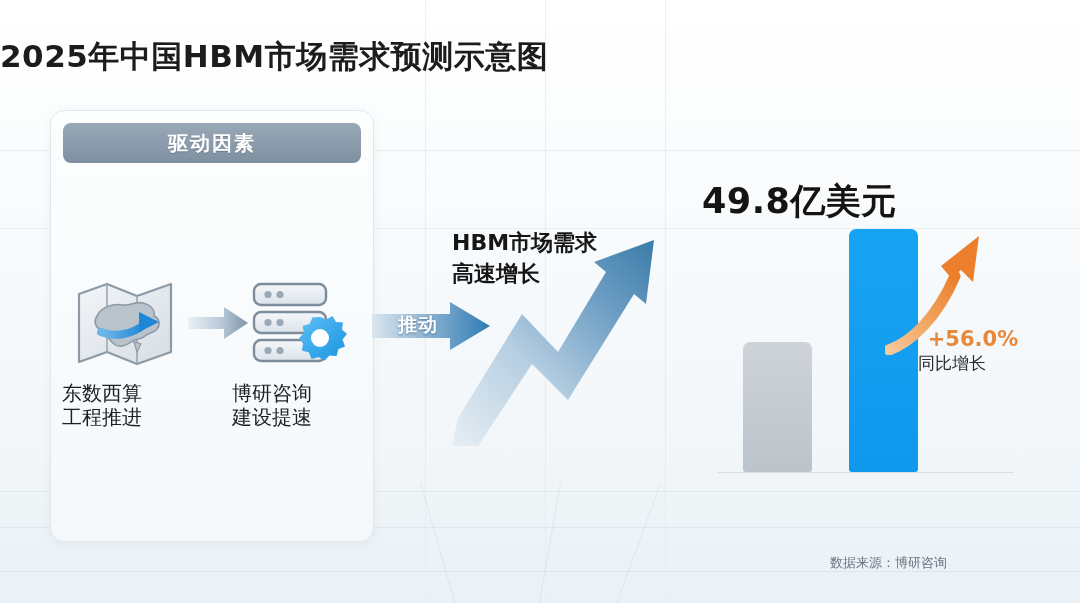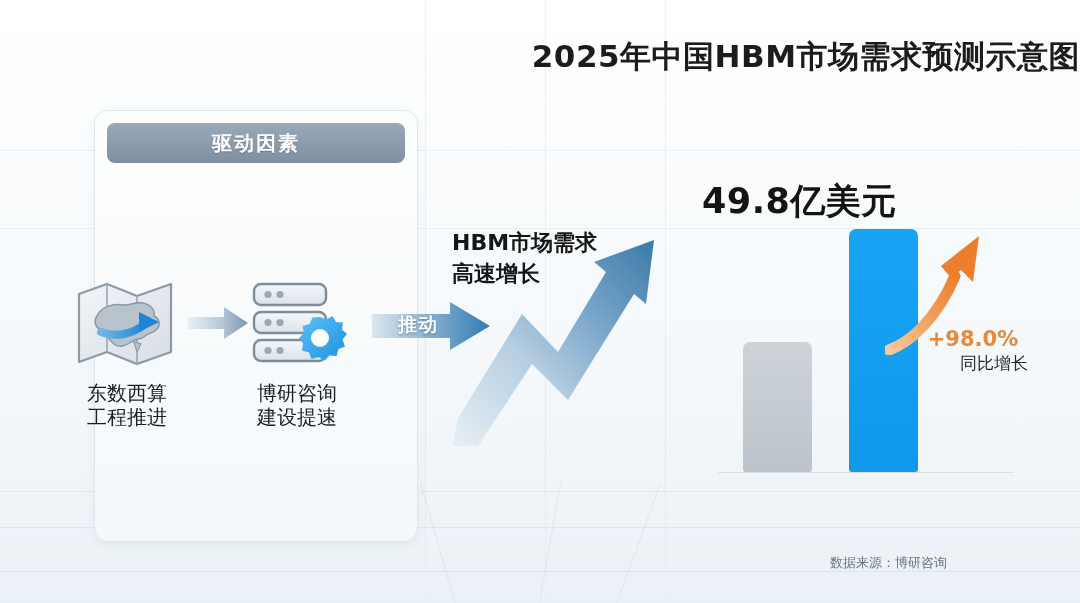--- a/index.html
+++ b/index.html
@@ -22,49 +22,48 @@
   .floor{
     position:absolute;left:0;right:0;bottom:0;height:150px;
     background:
       linear-gradient(180deg,rgba(255,255,255,0) 0%,rgba(234,241,246,.85) 100%);
   }
   .floor-line{position:absolute;height:1px;background:rgba(150,175,195,.18);left:0;right:0;}
   .floor-diag{position:absolute;width:1px;background:rgba(150,175,195,.16);transform-origin:top center;}
 
   
   #title{
-    position:absolute;top:36px;left:0;right:0;text-align:right;
+    position:absolute;top:36px;left:0;right:0;text-align:left;
     font-size:31px;font-weight:bold;color:#1c1c1c;letter-spacing:.5px;
     font-family:"DejaVu Sans","Liberation Sans",sans-serif;
   }
 
   
   .card{
     position:absolute;border-radius:14px;
     background:linear-gradient(180deg,#fdfefe 0%,#f4f8fb 100%);
     border:1px solid #dfe7ee;
     box-shadow:0 2px 10px rgba(120,145,165,.10);
-    margin-left:44px;
   }
   #left-card{left:50px;top:110px;width:322px;height:430px;}
   #right-card{left:702px;top:108px;width:328px;height:437px;}
 
   .card-header{
     position:absolute;left:12px;right:12px;top:12px;height:40px;
     border-radius:8px;display:flex;align-items:center;justify-content:center;
     color:#fff;font-size:20px;font-weight:bold;letter-spacing:2px;
     font-family:"DejaVu Sans","Liberation Sans",sans-serif;
   }
   #left-header{background:linear-gradient(180deg,#9aa9b8 0%,#7e8fa1 100%);
     text-shadow:0 1px 1px rgba(0,0,0,.18);}
   #right-header{background:linear-gradient(180deg,#2d79ad 0%,#1f6294 100%);
     text-shadow:0 1px 1px rgba(0,0,0,.25);}
 
   
-  .factor{position:absolute;text-align:center;width:130px;}
+  .factor{position:absolute;text-align:left;width:130px;}
   #factor-1{left:62px;top:275px;}
   #factor-2{left:232px;top:275px;}
   .factor-icon{height:100px;display:flex;align-items:center;justify-content:center;}
   .factor-label{
     margin-top:6px;font-size:20px;line-height:1.22;color:#1e1e1e;
     font-family:"DejaVu Sans","Liberation Sans",sans-serif;
   }
   #connector-arrow{position:absolute;left:188px;top:305px;width:62px;height:36px;}
 
   
@@ -100,21 +99,21 @@
   #label-2024{left:712px;top:478px;}
   #label-2025{left:818px;top:478px;}
 
   #growth-curve{position:absolute;left:885px;top:230px;width:115px;height:125px;}
   #growth-pct{
     position:absolute;left:918px;top:327px;width:110px;text-align:center;
     font-size:21px;font-weight:bold;color:#e8883a;
     font-family:"DejaVu Sans","Liberation Sans",sans-serif;
   }
   #growth-sub{
-    position:absolute;left:918px;top:352px;width:110px;text-align:right;
+    position:absolute;left:918px;top:352px;width:110px;text-align:left;
     font-size:17px;color:#2b2b2b;
     font-family:"DejaVu Sans","Liberation Sans",sans-serif;
   }
   #source{
     position:absolute;left:830px;top:554px;width:210px;text-align:left;
     font-size:13px;color:#6a7480;
     font-family:"DejaVu Sans","Liberation Sans",sans-serif;
   }
 </style>
 </head>
@@ -276,17 +275,17 @@
         <linearGradient id="orng" x1="0" y1="1" x2="1" y2="0">
           <stop offset="0%" stop-color="#f7c99a"></stop>
             <stop offset="55%" stop-color="#f0a05a"></stop>
           <stop offset="100%" stop-color="#ec7f2c"></stop>
         </linearGradient>
       </defs>
       <path fill="none" stroke="url(#orng)" stroke-width="11" stroke-linecap="round" d="M4 120 C26 112 52 88 70 46"></path>
       <path fill="#ec7f2c" d="M56 36 L94 6 L88 52 L76 40 L66 48 Z"></path>
     </svg>
   </div>
-  <div id="growth-pct">+98.0%</div>
+  <div id="growth-pct">+56.0%</div>
   <div id="growth-sub">同比增长</div>
 
   <div id="source">数据来源：博研咨询</div>
 </div>
 
 </body></html>

